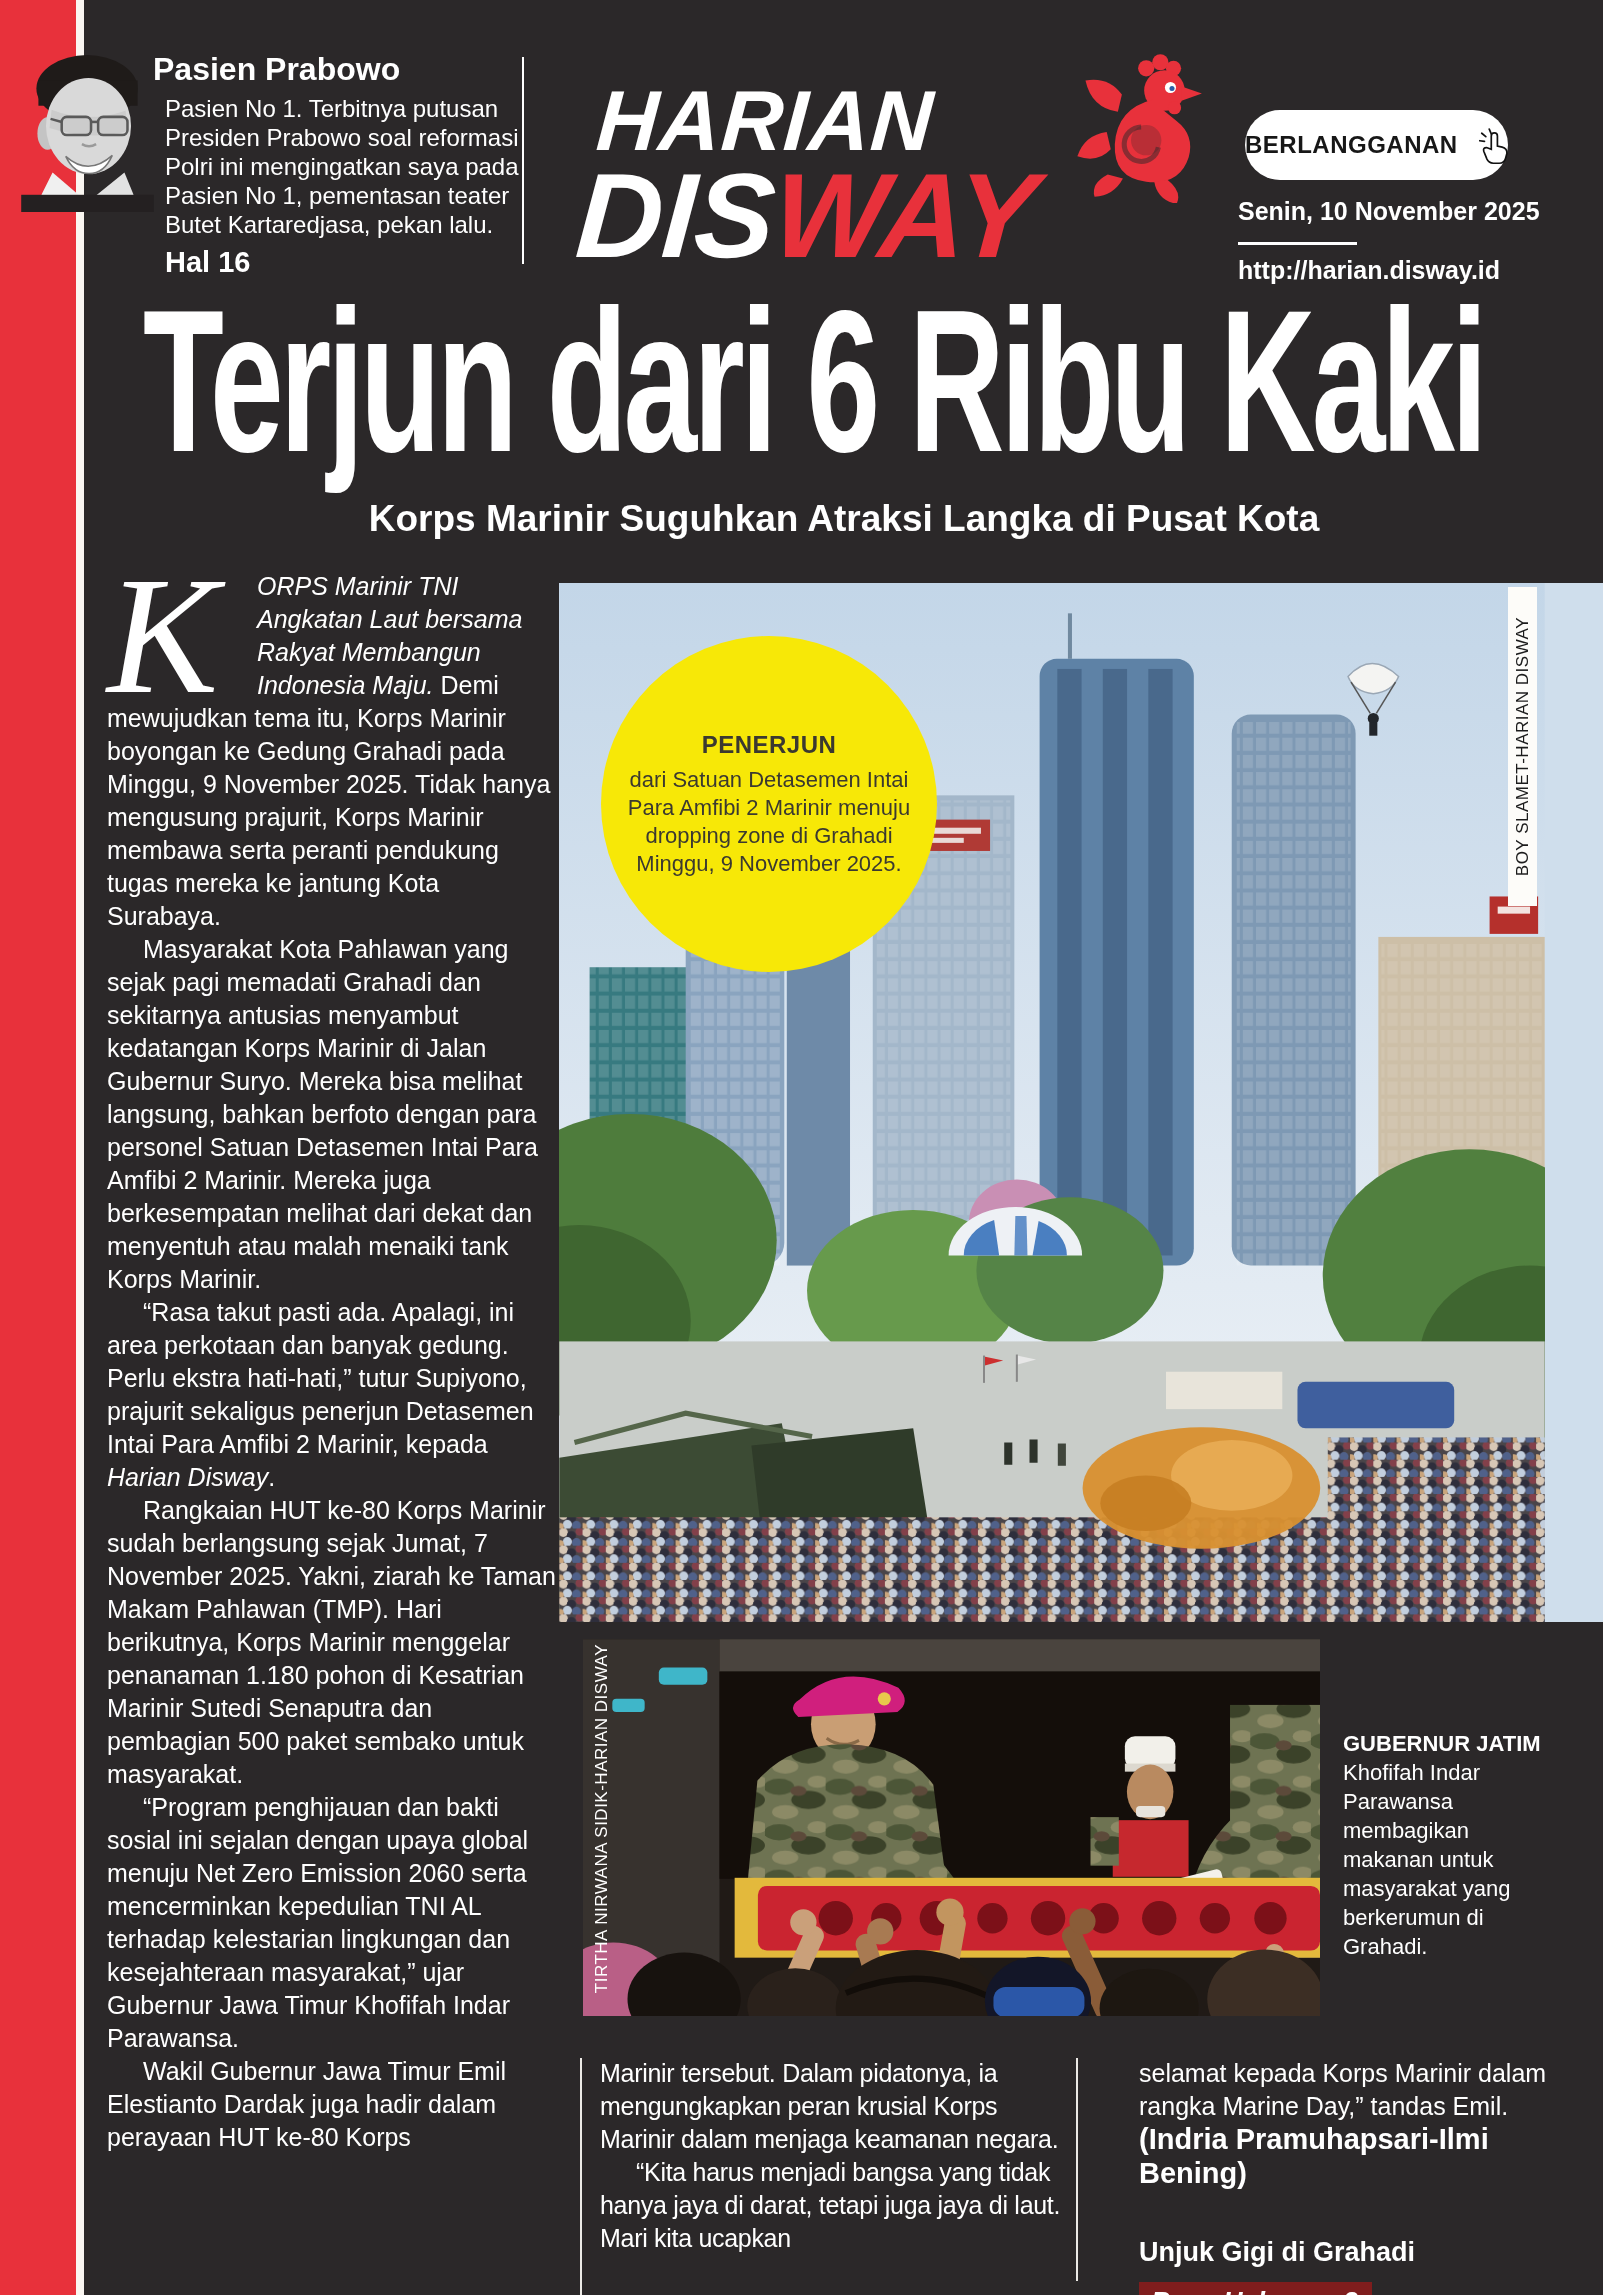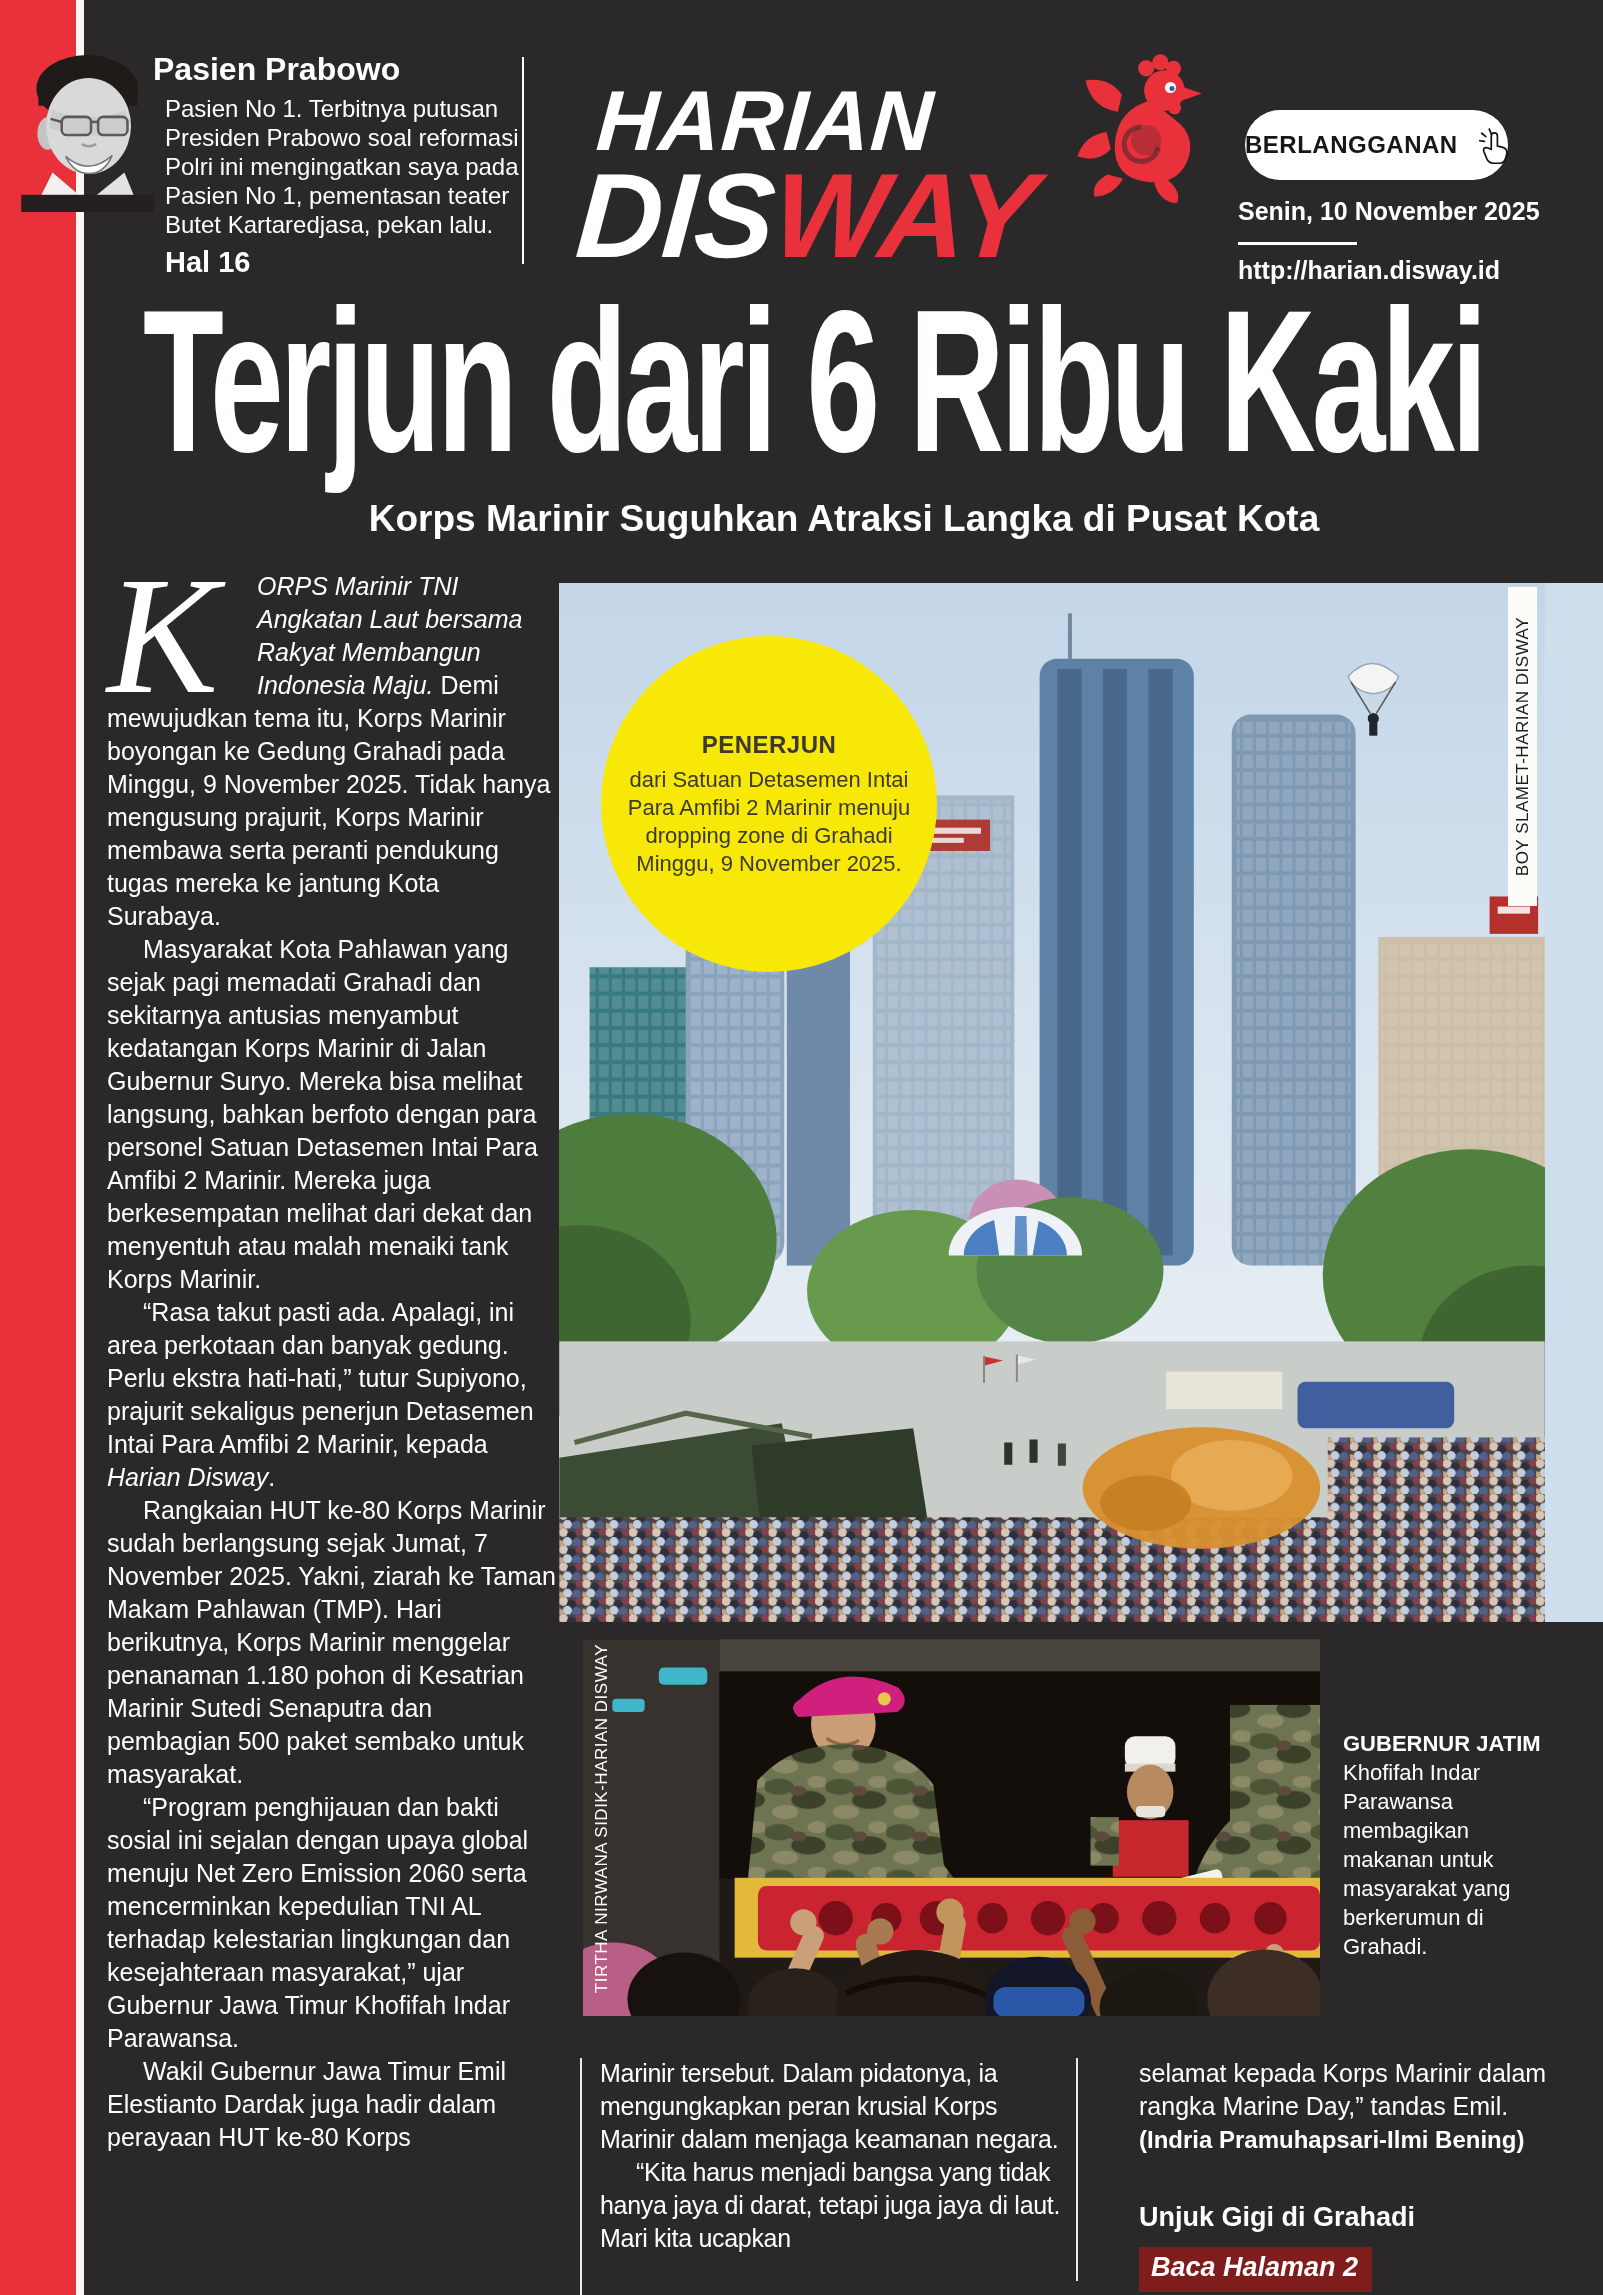--- a/index.html
+++ b/index.html
@@ -70,21 +70,21 @@
   #credit-two span{writing-mode:vertical-rl;transform:rotate(180deg);font-size:17px;color:#fff;
     letter-spacing:0.5px;white-space:nowrap;}
   #caption-two{left:1343px;top:1729px;width:212px;font-size:22px;line-height:29px;color:#fff;}
 
   
   #col-mid{left:600px;top:2057px;width:474px;color:#fff;font-size:25px;line-height:33px;letter-spacing:-0.3px;}
   #col-mid p{margin:0;}
   #col-mid p.ind{text-indent:36px;}
   #col-right{left:1139px;top:2057px;width:435px;color:#fff;font-size:25px;line-height:33px;}
   #col-right p{margin:0;}
-  #byline{font-size:24px;}
+  #byline{font-size:29px;}
   #kicker{margin-top:45px;font-size:27px;font-weight:bold;color:#fff;}
   #read-badge{display:inline-block;margin-top:13px;background:#7f1d1d;color:#fff;font-weight:bold;
     font-style:italic;font-size:27px;padding:4px 14px 8px 12px;}
   .colrule{width:2px;background:#eceae6;}
   #rule-1{left:580px;top:2058px;height:237px;}
   #rule-2{left:1076px;top:2058px;height:223px;}
 </style>
 </head>
 <body>
 

